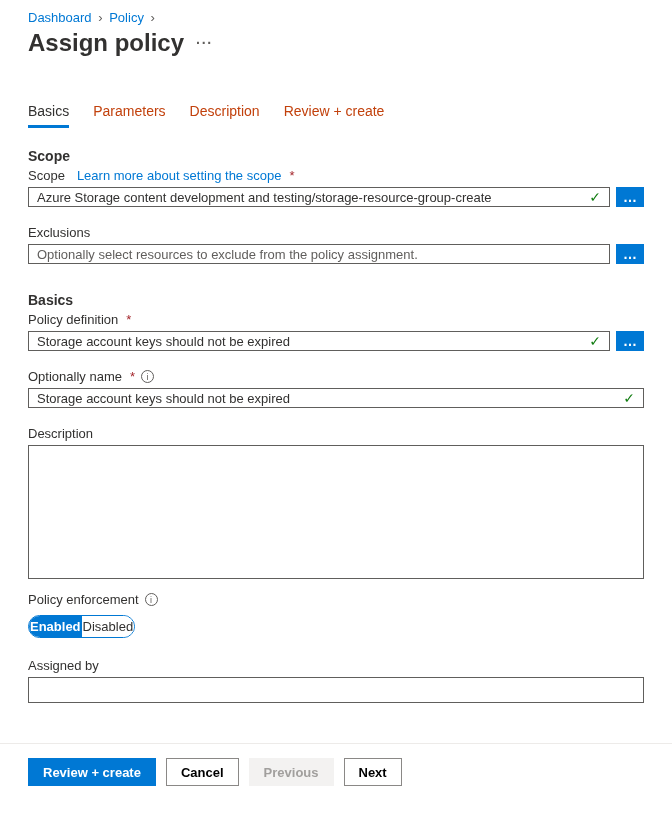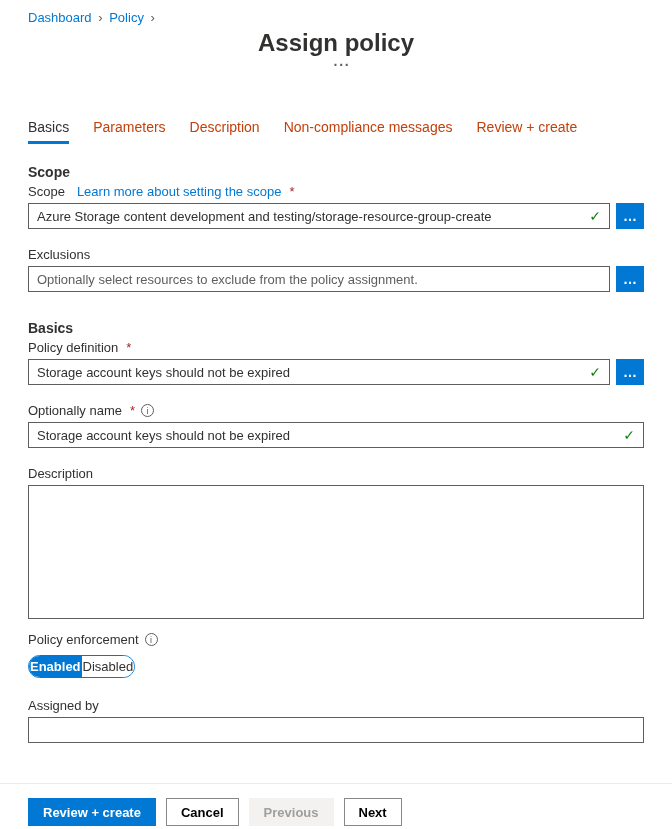--- a/index.html
+++ b/index.html
@@ -1,32 +1,32 @@
 <!DOCTYPE html>
 <html><head>
   <meta charset="utf-8">
   <style>
     * { box-sizing: border-box; margin: 0; padding: 0; }
     body { font-family: 'Segoe UI', Arial, sans-serif; font-size: 13px; color: #323130; background: #fff; width: 672px; }
     .container { padding: 0 28px; }
     .breadcrumb { padding: 10px 0 4px 0; font-size: 13px; }
     .breadcrumb a { color: #0078d4; text-decoration: none; }
     .breadcrumb .sep { color: #605e5c; margin: 0 3px; }
-    .title-row { display: flex; align-items: center; margin-bottom: 40px; flex-direction: column; }
+    .title-row { display: flex; align-items: center; margin-bottom: 40px; }
     .title { font-size: 24px; font-weight: 600; color: #323130; }
     .more { margin-left: 12px; color: #605e5c; font-size: 14px; letter-spacing: 1px; font-weight: 700;}
     .tabs { display: flex; border-bottom: 0; margin-bottom: 20px; gap: 24px; }
     .tab { padding: 6px 0; font-size: 14px; color: #c2410c; cursor: pointer; }
     .tab.active { color: #323130; border-bottom: 3px solid #0078d4; font-weight: 400;}
     .section-title { font-weight: 600; font-size: 14px; margin-bottom: 4px; color:#323130;}
     .field-label { font-size: 13px; color: #323130; margin-bottom: 4px; display: flex; align-items: center; gap: 6px;}
     .required { color: #a4262c; margin-left: 2px;}
     .link { color: #0078d4; text-decoration: none; margin-left: 6px;}
     .field-row { display: flex; align-items: stretch; gap: 6px; margin-bottom: 18px;}
-    .input { flex: 1; border: 1px solid #605e5c; padding: 5px 8px; font-size: 13px; height: 26px; display:flex; align-items:center; justify-content:space-between; background:#fff;}
+    .input { flex: 1; border: 1px solid #605e5c; padding: 5px 8px; font-size: 13px; height: 20px; display:flex; align-items:center; justify-content:space-between; background:#fff;}
     .input-text { color: #323130; white-space: nowrap; overflow: hidden; text-overflow: ellipsis;}
     .input-placeholder { color: #605e5c; }
     .check-icon { color: #107c10; font-size: 14px; margin-left: 6px;}
     .ell-btn { width: 28px; background: #0078d4; color: #fff; border: none; display:flex; align-items:center; justify-content:center; cursor:pointer; font-weight:700; font-size:14px;}
     .ell-btn.outlined { border: 2px solid #0078d4; background:#0078d4;}
     .textarea { width:100%; height:134px; border:1px solid #605e5c; resize:none; font-family:inherit; font-size:13px; padding:6px;}
     .info-icon { width:13px; height:13px; border:1px solid #605e5c; border-radius:50%; display:inline-flex; align-items:center; justify-content:center; font-size:9px; color:#605e5c;}
     .toggle-group { display:inline-flex; border:1px solid #0078d4; border-radius:14px; overflow:hidden; margin-top:4px;}
     .toggle-opt { padding: 3px 1px; font-size:13px; cursor:pointer; background:#fff; color:#323130;}
     .toggle-opt.active { background:#0078d4; color:#fff; font-weight:600;}
@@ -50,21 +50,20 @@
   </div>
   <div class="title-row">
     <h1 class="title">Assign policy</h1>
     <span class="more">···</span>
   </div>
 
   <div class="tabs">
     <div class="tab active">Basics</div>
     <div class="tab">Parameters</div>
     <div class="tab">Description</div>
-    <div class="tab">Non-compliance messages</div>
     <div class="tab">Review + create</div>
   </div>
 
   <div class="section">
     <div class="section-title">Scope</div>
     <div class="field-label">
       <span>Scope</span>
       <a href="#" class="link">Learn more about setting the scope</a>
       <span class="required">*</span>
     </div>

